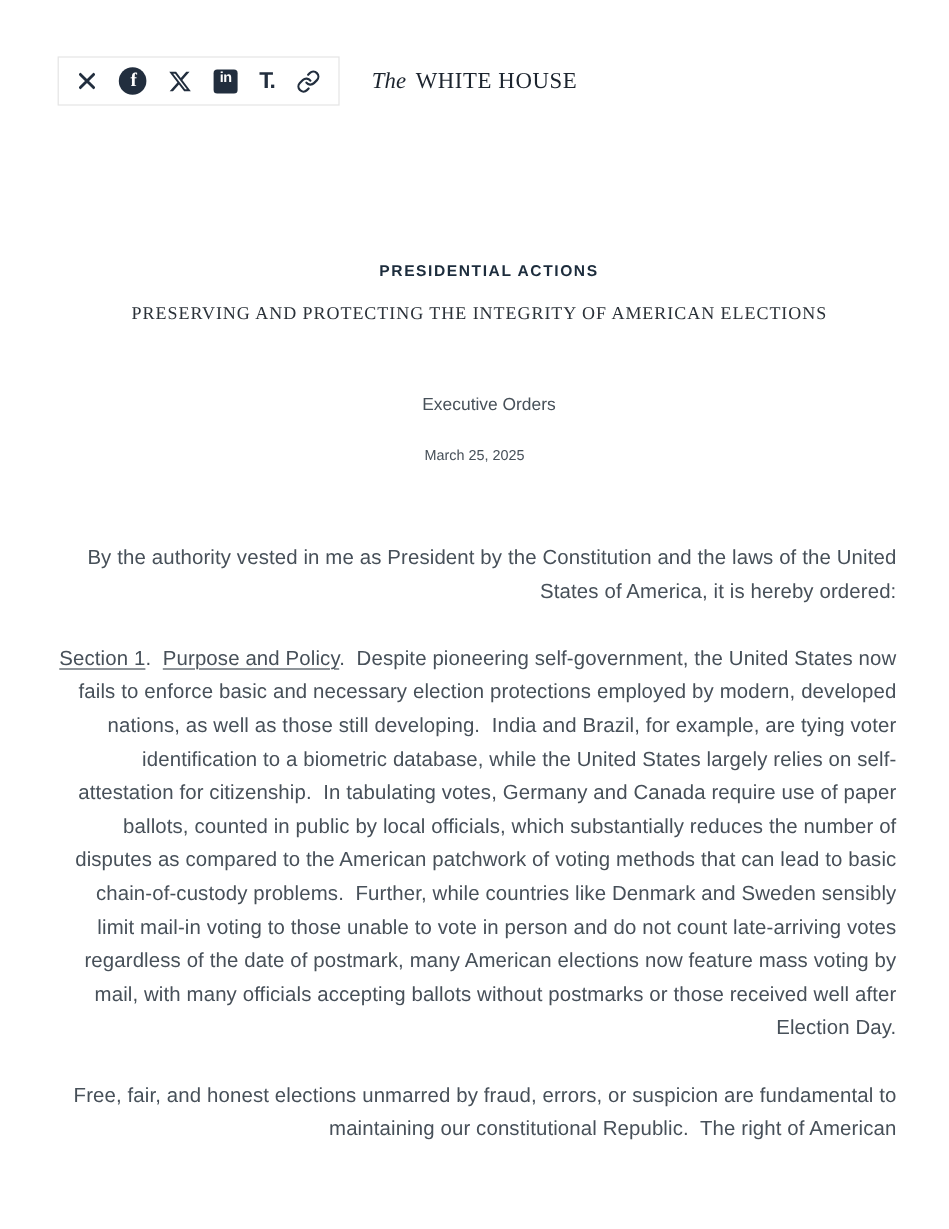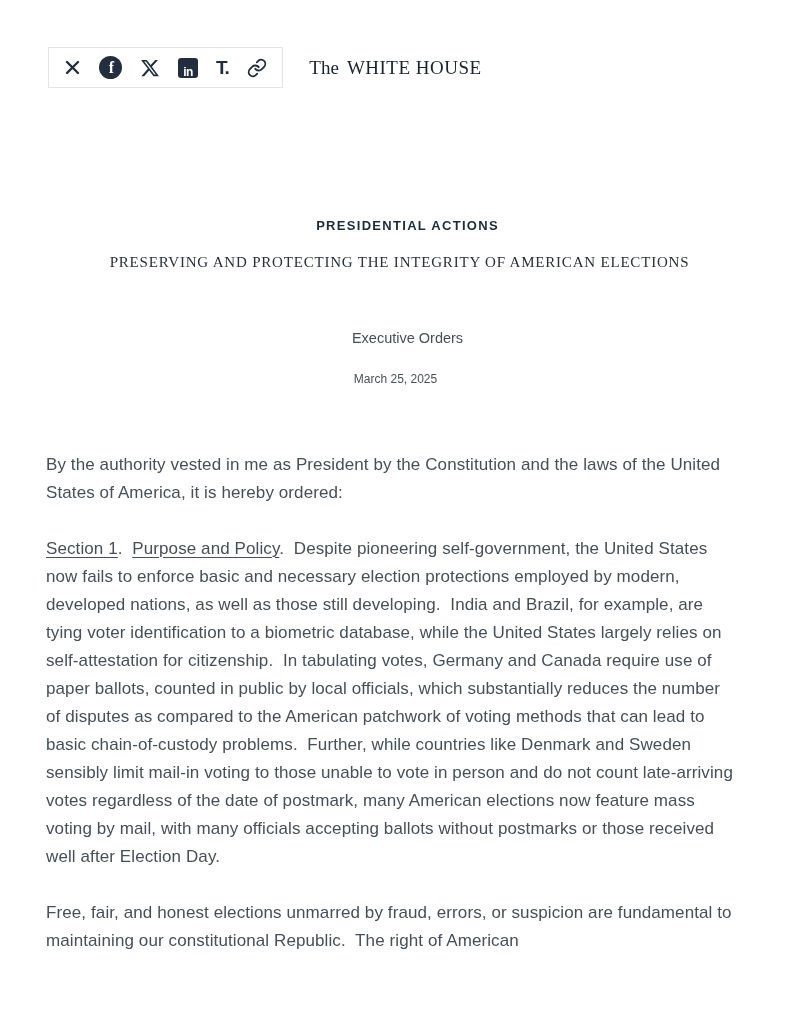--- a/index.html
+++ b/index.html
@@ -29,36 +29,36 @@
     width:23px; height:23px; border-radius:50%;
     background:#222e3e; color:#ffffff;
     display:flex; align-items:center; justify-content:center;
     font-weight:bold; font-size:16px; line-height:1;
     padding-left:2px; box-sizing:border-box;
     font-family:"Liberation Serif", serif;
   }
   .li-square {
     width:20px; height:20px; border-radius:3px;
     background:#222e3e; color:#ffffff;
-    display:flex; align-items:flex-end; justify-content:center;
+    display:flex; align-items:flex-start; justify-content:center;
     font-weight:bold; font-size:12px; line-height:1;
     letter-spacing:-0.5px;
   }
   .truth-glyph {
     font-weight:800; font-size:19px; line-height:1;
     color:#222e3e; letter-spacing:-1px;
   }
 
   
   .site-logo {
     position:absolute; top:57px; left:0; width:100%;
     text-align:center; color:#1c242e;
     font-family:"Liberation Serif", serif;
   }
-  .logo-the { font-size:19px; margin-right:8px; }
+  .logo-the { font-style:italic; font-size:19px; margin-right:8px; }
   .logo-wh  { font-size:19px; letter-spacing:0.5px; }
 
   
   .eyebrow {
     position:absolute; top:218px; left:0; width:100%;
     text-align:center;
     font-size:13px; font-weight:bold; letter-spacing:1.3px;
     color:#1c2c3c; text-decoration:none; display:block;margin-left:12px;
   }
   .article-title {
@@ -77,21 +77,21 @@
     position:absolute; top:372px; left:0; width:100%;
     text-align:center; font-size:12px; color:#475059;
   }
 
   
   .article-body {
     position:absolute; top:451px; left:46px; width:701px;
     font-size:17px; line-height:28px; color:#475059;
     letter-spacing:0.1px;
   }
-  .article-body p { margin:0 8px 28px 0; white-space:pre-wrap; }
+  .article-body p { margin:0 0 28px 0; white-space:pre-wrap;text-align:right; }
   .u { text-decoration:underline; text-underline-offset:3px; text-decoration-thickness:1px; }
 </style>
 </head>
 <body>
 
 <div class="page">
 
   <div class="share-toolbar">
     <button class="share-btn">
       <span class="icon-close">

